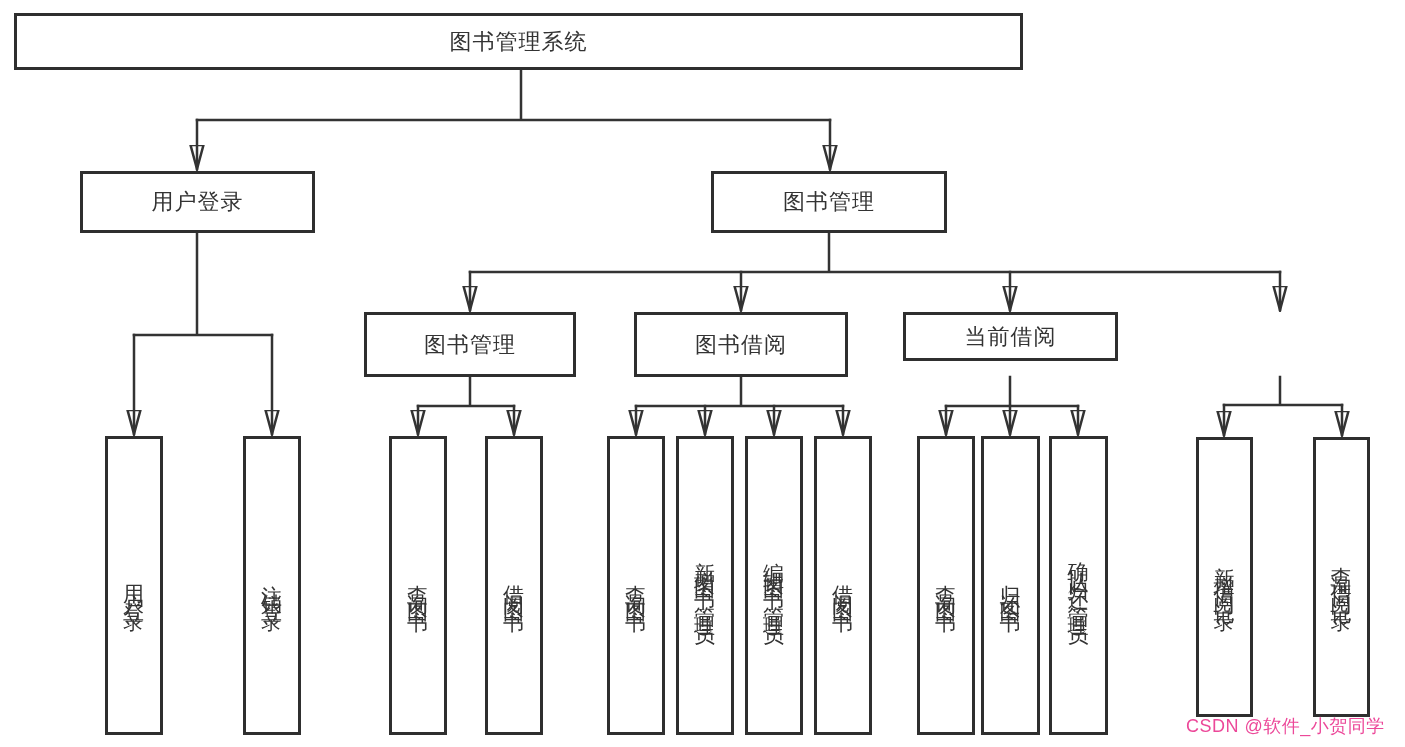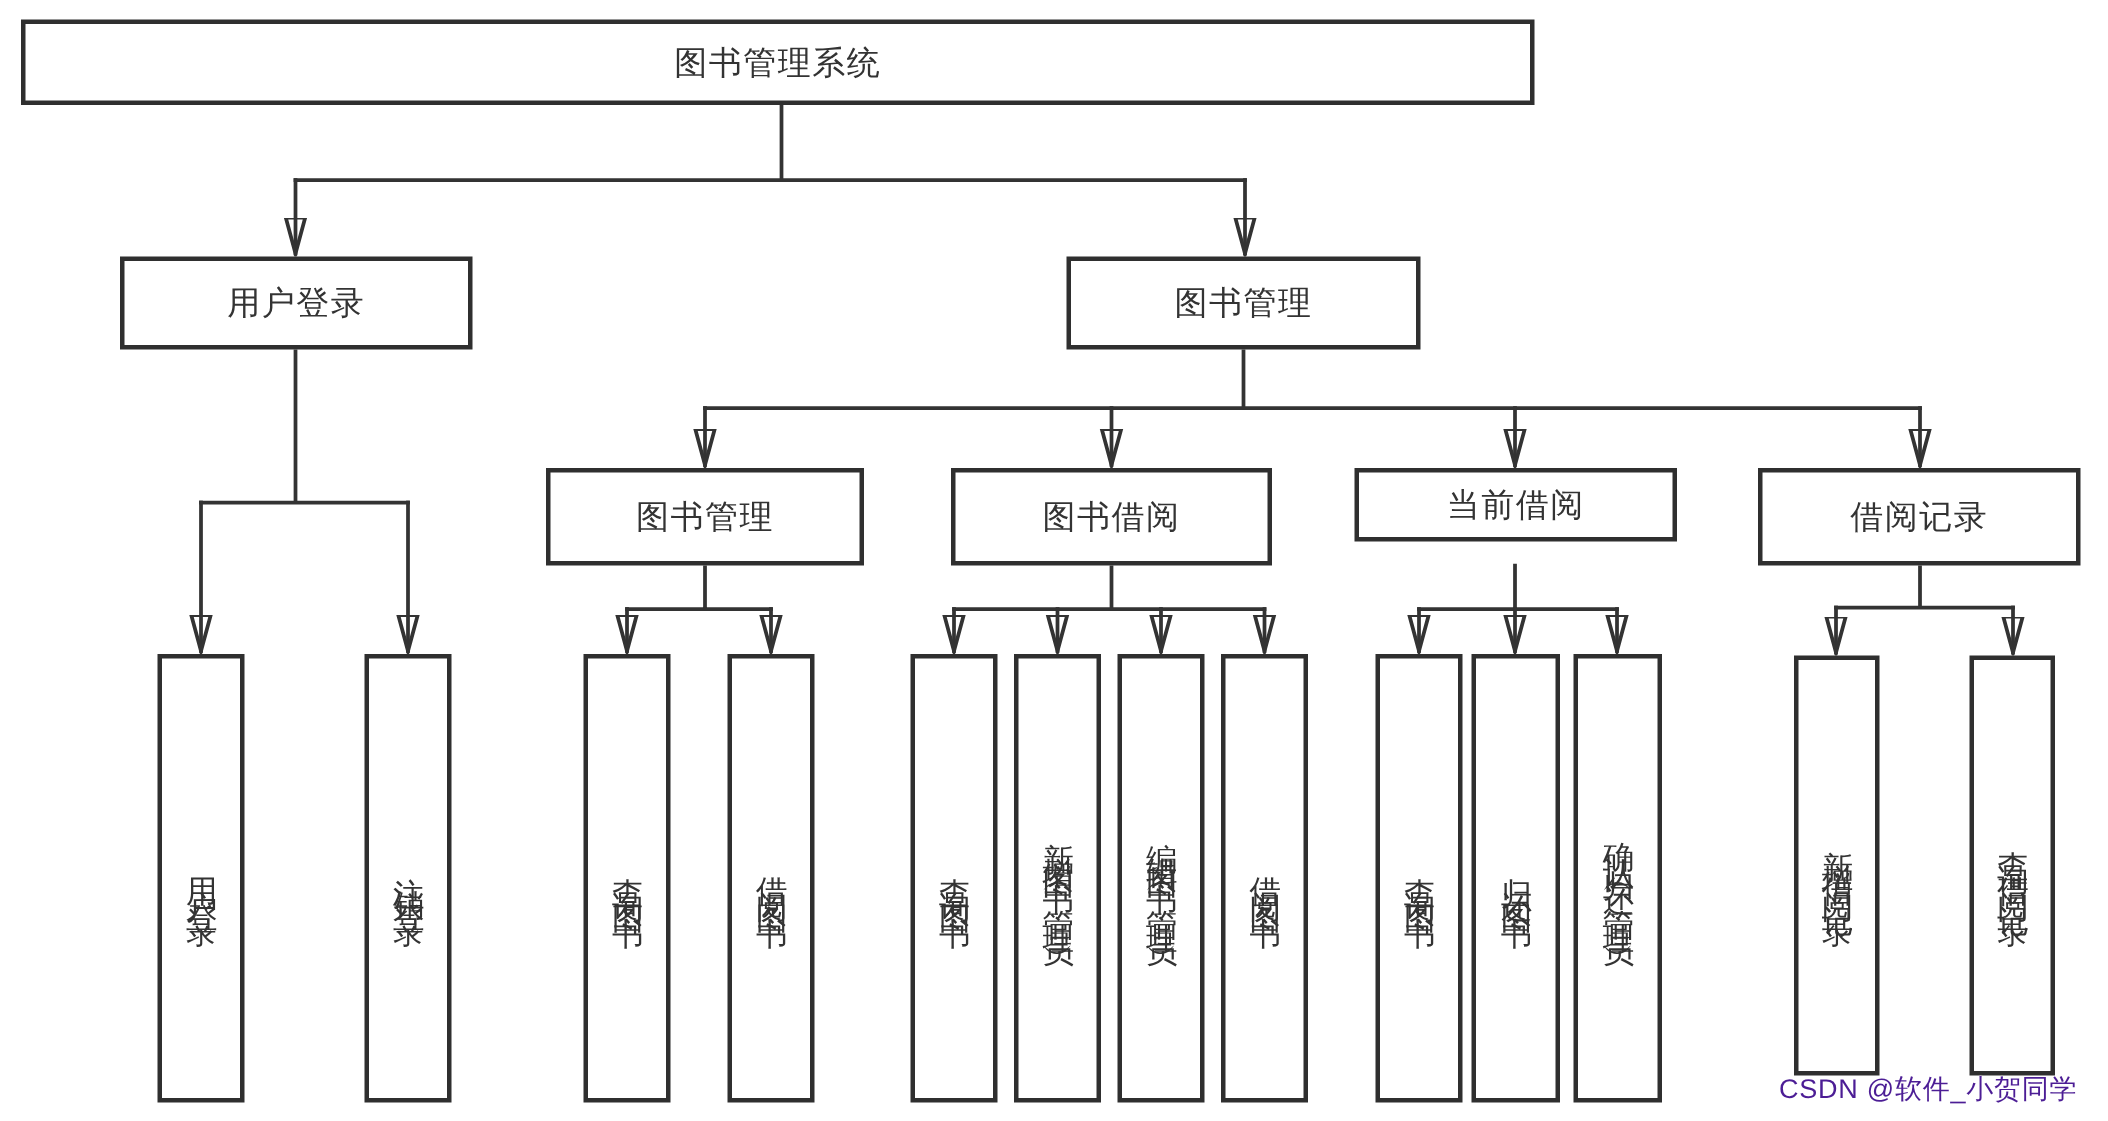--- a/index.html
+++ b/index.html
@@ -42,21 +42,21 @@
     text-orientation: mixed;
     font-size: 21px;
     line-height: 1;
     letter-spacing: 9px;
   }
   .watermark {
     position: absolute;
     left: 1186px;
     top: 714px;
     font-size: 18px;
-    color: #4c1d95;
+    color: #ec4899;
     letter-spacing: 0.5px;
     white-space: nowrap;
     text-shadow: 0 0 1px #ffffff;
   }
 </style>
 </head>
 <body>
 
 <div class="stage">
 
@@ -128,23 +128,20 @@
 
   <div class="node h" style="left:364px; top:312px; width:212px; height:65px;">
     <span>图书管理</span>
   </div>
   <div class="node h" style="left:634px; top:312px; width:214px; height:65px;align-items:center;">
     <span>图书借阅</span>
   </div>
   <div class="node h" style="left:903px; top:312px; width:215px; height:49px;">
     <span>当前借阅</span>
   </div>
-  <div class="node h" style="left:1172px; top:312px; width:215px; height:65px;">
-    <span>借阅记录</span>
-  </div>
 
   <div class="node v" style="left:105px; top:436px; width:58px; height:299px;">
     <span>用户登录</span>
   </div>
   <div class="node v" style="left:243px; top:436px; width:58px; height:299px;">
     <span>注销登录</span>
   </div>
 
   <div class="node v" style="left:389px; top:436px; width:58px; height:299px;">
     <span>查询图书</span>

